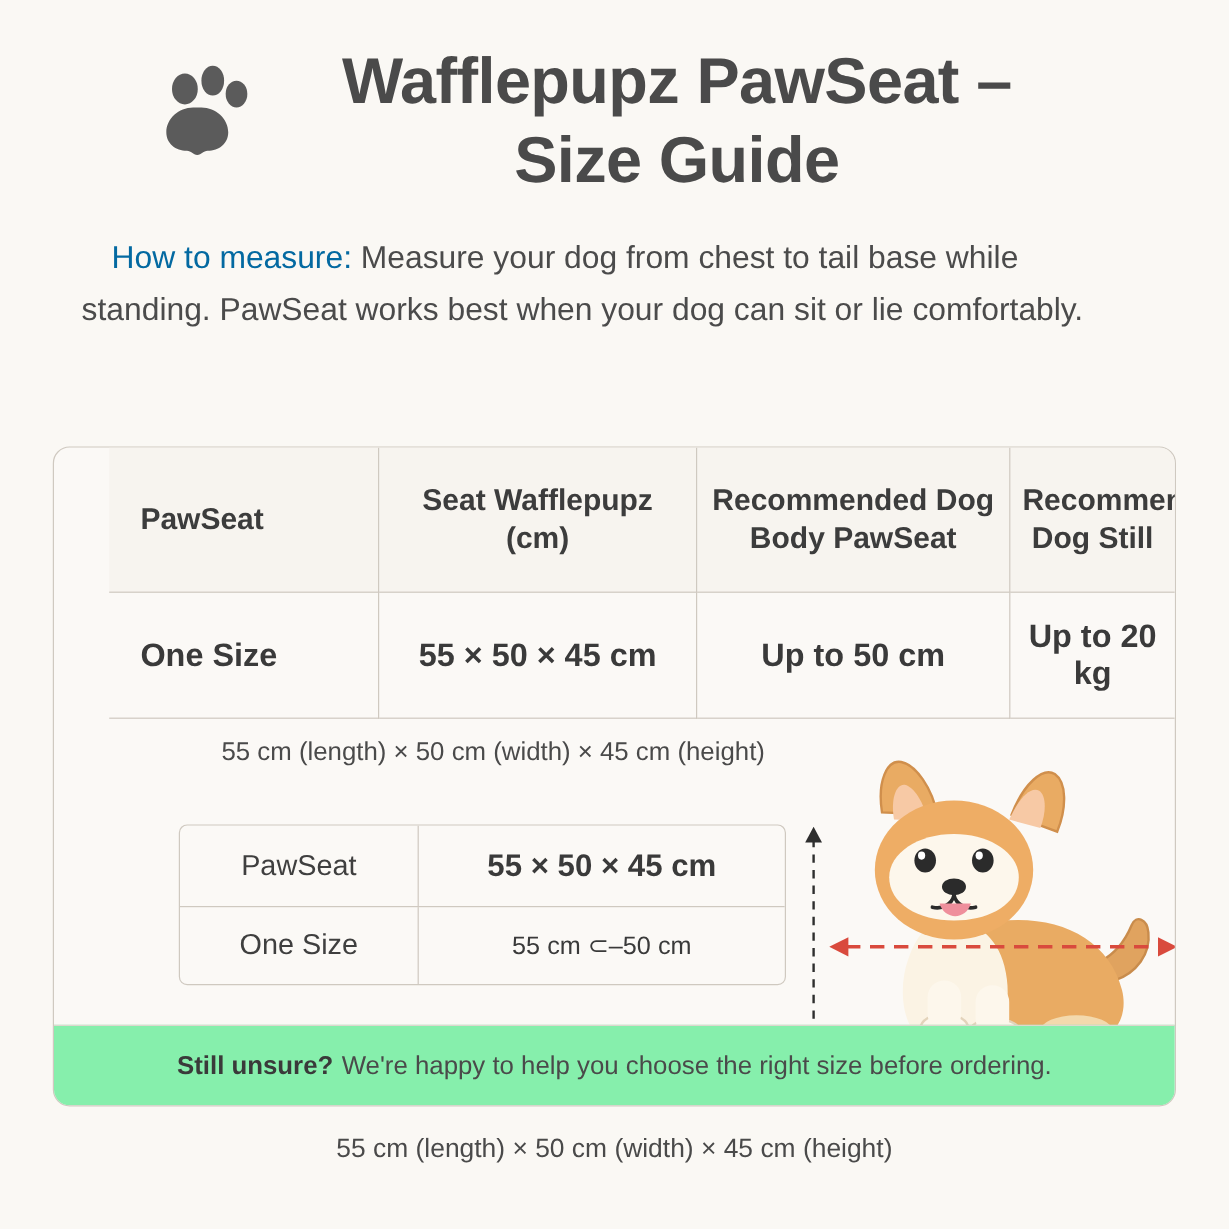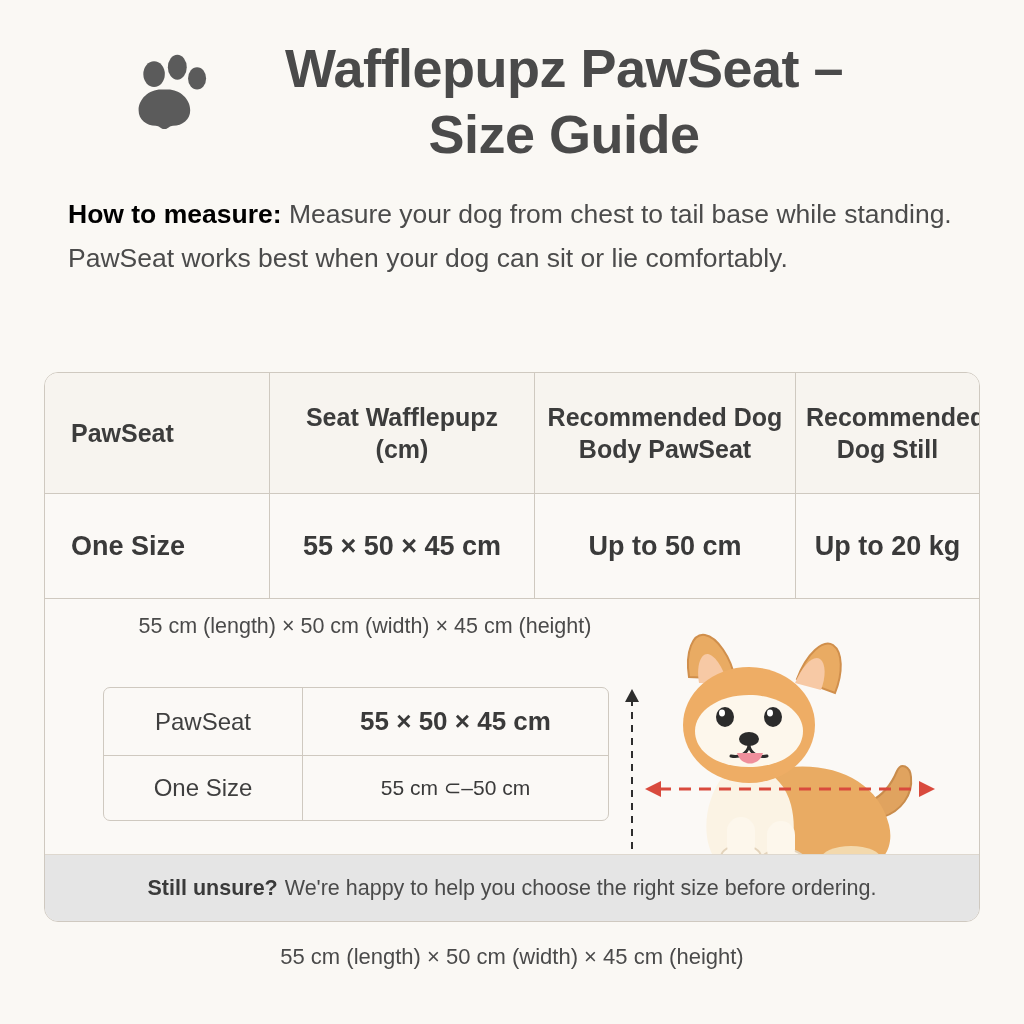--- a/index.html
+++ b/index.html
@@ -47,36 +47,38 @@
   }
 
   
   .intro {
     margin: 24px 68px 0 68px;
     font-size: 26.5px;
     line-height: 1.68;
     color: #4b4b4b;
   }
   .intro b {
-    font-weight: bold;
-    color: #000000;
+    font-weight: normal;
+    color: #0369a1;
+    margin-left: 25px;
   }
 
   
   .card {
     position: absolute;
     left: 44px;
     top: 372px;
     width: 936px;
     height: 550px;
     border: 1.5px solid #cfc9c0;
     border-radius: 14px;
     background: #fbf9f6;
     box-sizing: border-box;
     overflow: hidden;
+    padding-left: 46px;
   }
 
   table.spec {
     width: 100%;
     border-collapse: collapse;
     table-layout: fixed;
   }
   table.spec th, table.spec td {
     border-right: 1.5px solid #cfc9c0;
     border-bottom: 1.5px solid #cfc9c0;
@@ -210,21 +212,21 @@
     height: 24px;
   }
 
   
   .card-footer {
     position: absolute;
     left: 0;
     right: 0;
     bottom: 0;
     height: 66px;
-    background: #e5e5e5;
+    background: #86efac;
     border-top: 1.5px solid #ded8cf;
     display: flex;
     align-items: center;
     justify-content: center;
     font-size: 21.5px;
     color: #4a4a4a;
   }
   .card-footer b {
     font-weight: bold;
     color: #3a3a3a;

